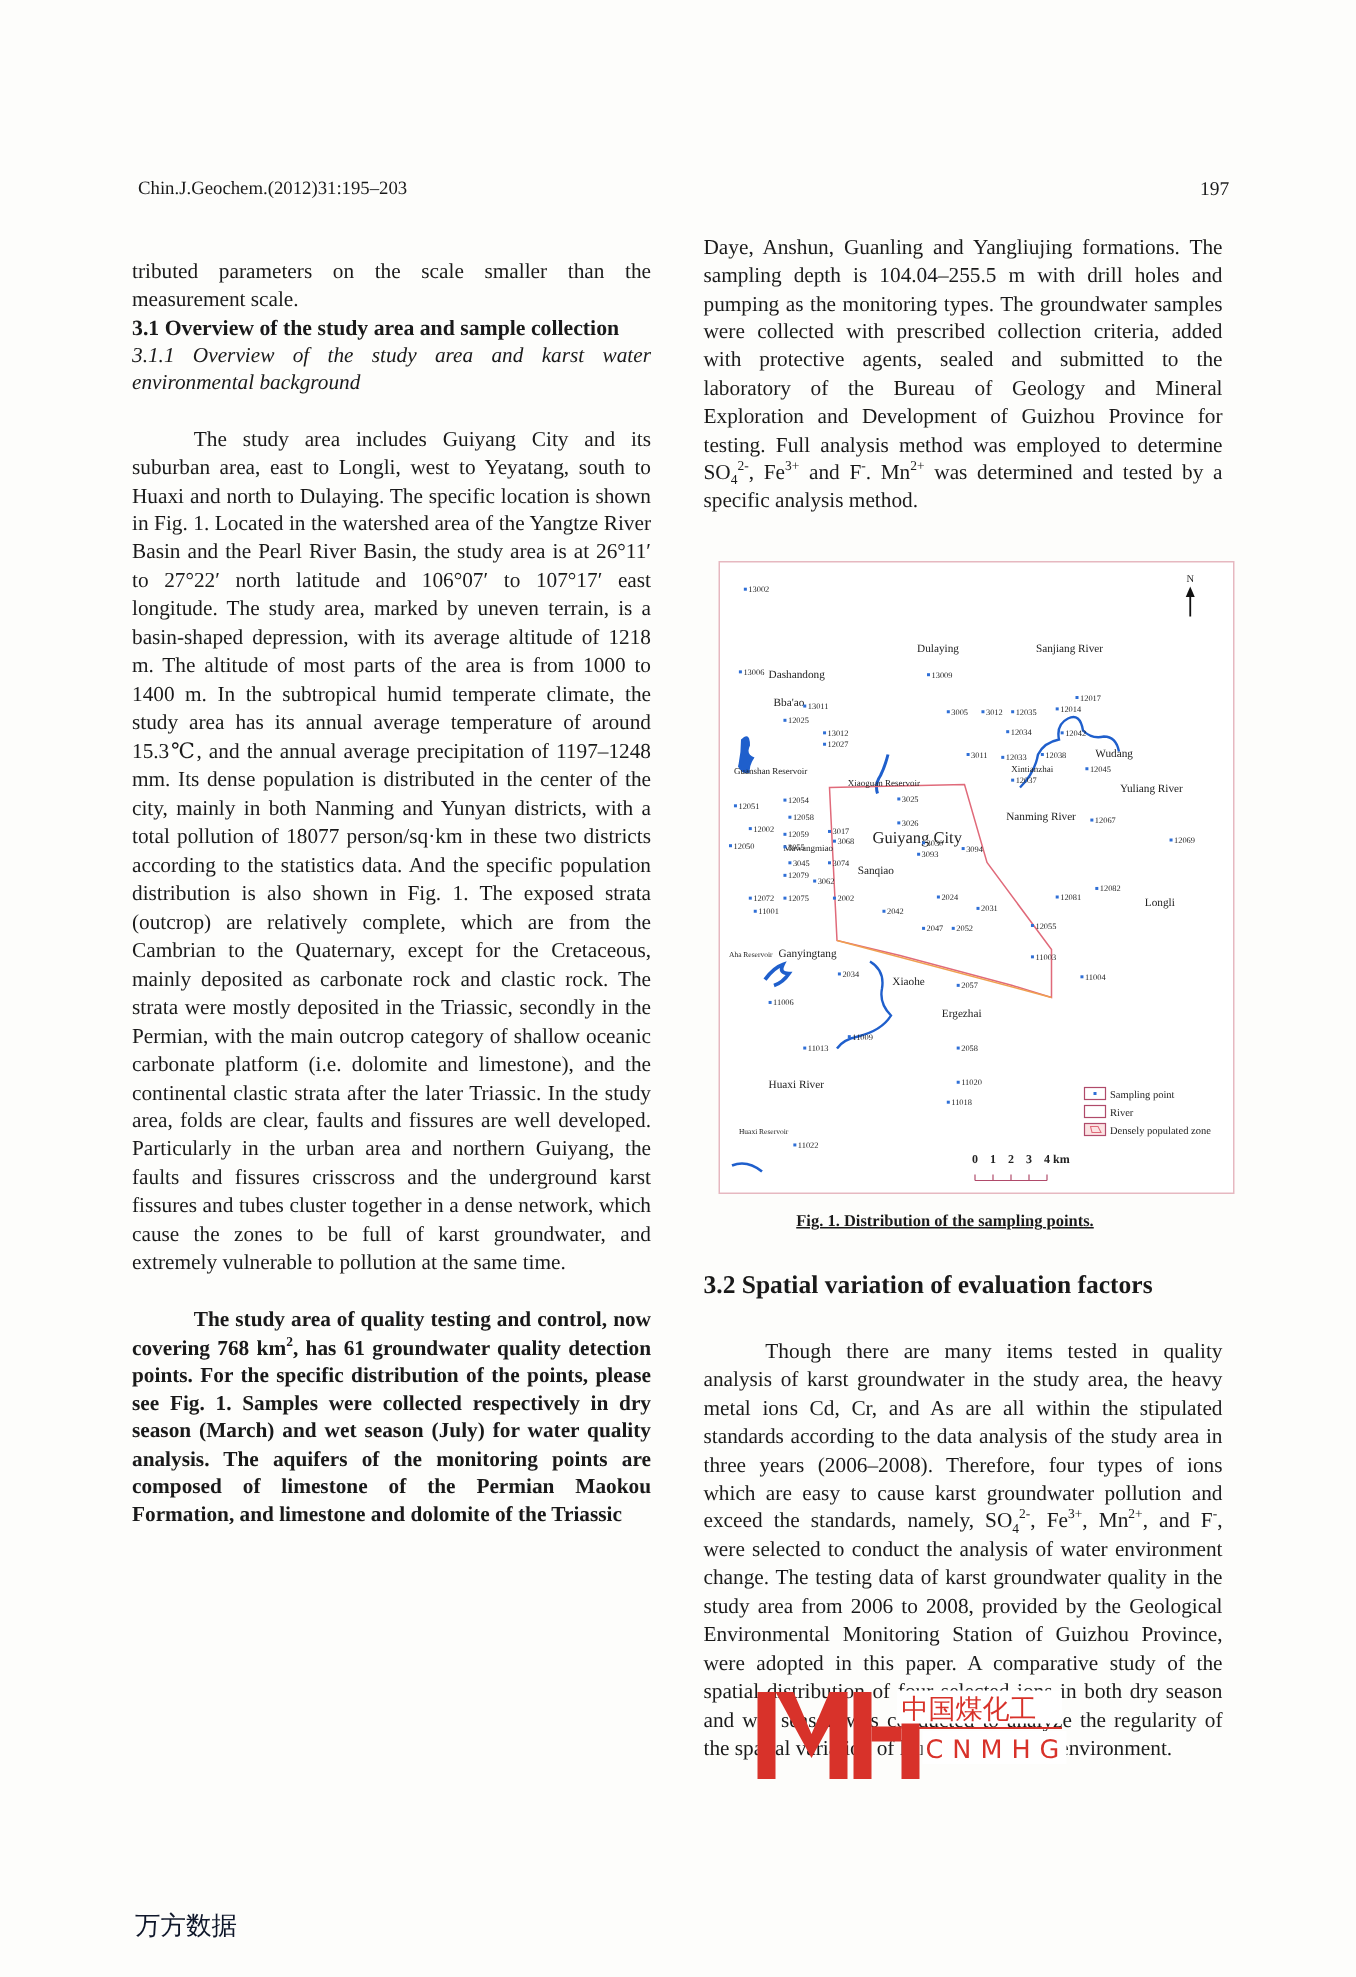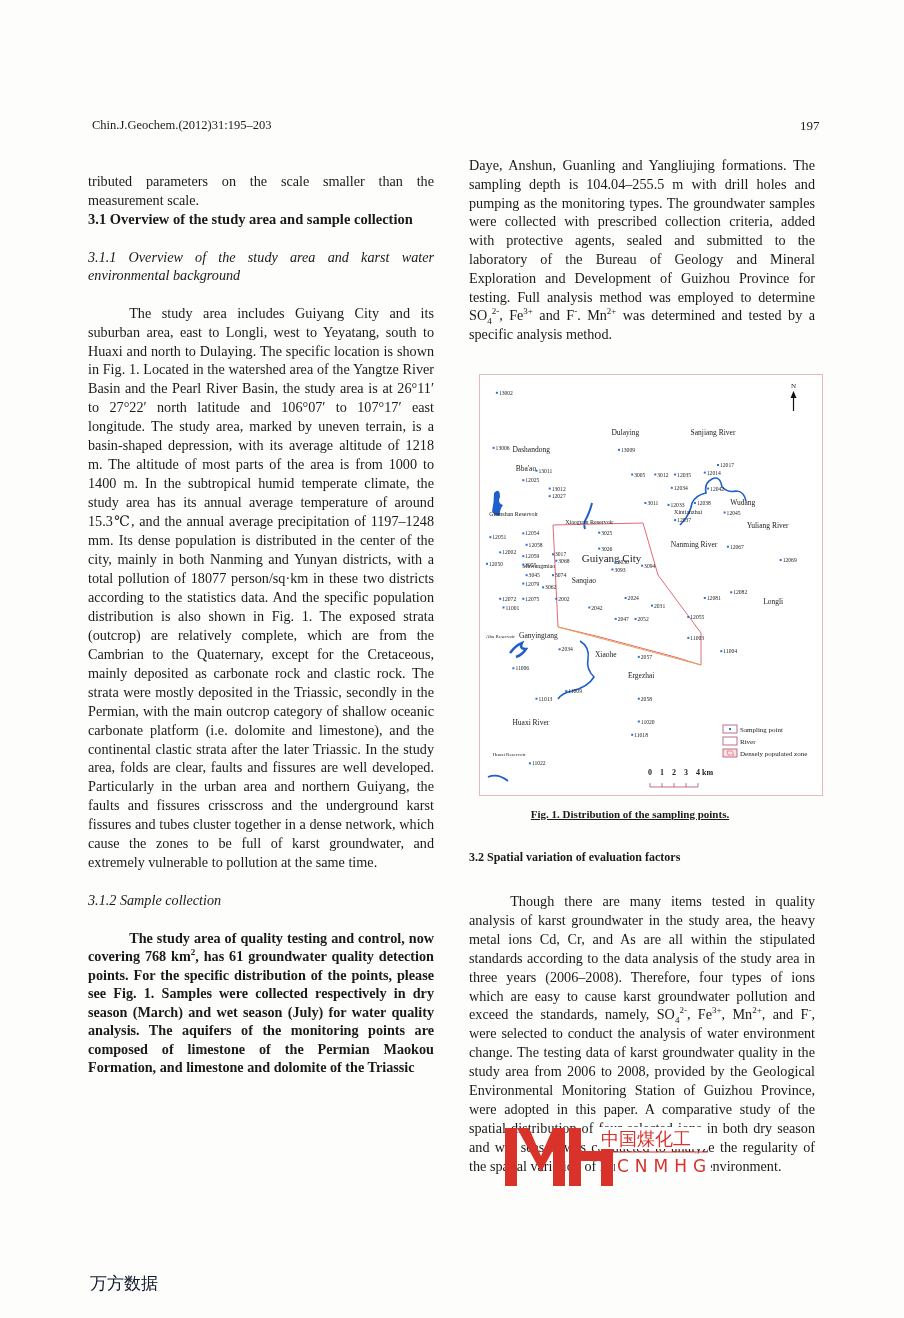--- a/index.html
+++ b/index.html
@@ -26,23 +26,22 @@
 </style>
 </head>
 <body>
 
 <div class="abs header-left">Chin.J.Geochem.(2012)31:195–203</div>
 <div class="abs header-right">197</div>
 
 <div class="col" style="left:88px; top:172px;">
   <p>tributed parameters on the scale smaller than the measurement scale.</p>
   <div class="h3" style="">3.1 Overview of the study area and sample collection</div>
-  <div class="h4" style="margin-top:20px;font-family:Liberation Serif, serif;">3.1.1 Overview of the study area and karst water environmental background</div>
+  <div class="h4" style="font-family:Liberation Serif, serif;">3.1.1 Overview of the study area and karst water environmental background</div>
   <p class="indent" style="margin-top:19px; line-height:18.95px;">The study area includes Guiyang City and its suburban area, east to Longli, west to Yeyatang, south to Huaxi and north to Dulaying. The specific location is shown in Fig. 1. Located in the watershed area of the Yangtze River Basin and the Pearl River Basin, the study area is at 26°11′ to 27°22′ north latitude and 106°07′ to 107°17′ east longitude. The study area, marked by uneven terrain, is a basin-shaped depression, with its average altitude of 1218 m. The altitude of most parts of the area is from 1000 to 1400 m. In the subtropical humid temperate climate, the study area has its annual average temperature of around 15.3℃, and the annual average precipitation of 1197–1248 mm. Its dense population is distributed in the center of the city, mainly in both Nanming and Yunyan districts, with a total pollution of 18077 person/sq·km in these two districts according to the statistics data. And the specific population distribution is also shown in Fig. 1. The exposed strata (outcrop) are relatively complete, which are from the Cambrian to the Quaternary, except for the Cretaceous, mainly deposited as carbonate rock and clastic rock. The strata were mostly deposited in the Triassic, secondly in the Permian, with the main outcrop category of shallow oceanic carbonate platform (i.e. dolomite and limestone), and the continental clastic strata after the later Triassic. In the study area, folds are clear, faults and fissures are well developed. Particularly in the urban area and northern Guiyang, the faults and fissures crisscross and the underground karst fissures and tubes cluster together in a dense network, which cause the zones to be full of karst groundwater, and extremely vulnerable to pollution at the same time.</p>
-  <div class="h4" style="margin-top:19px;">3.1.2 Sample collection</div>
   <p class="indent bold" style="margin-top:19px; font-weight:bold; line-height:18.5px;"><span>The study area of quality testing and control, now covering 768 km</span><sup>2</sup><span>, has 61 groundwater quality detection points. For the specific distribution of the points, please see Fig. 1. Samples were collected respectively in dry season (March) and wet season (July) for water quality analysis. The aquifers of the monitoring points are composed of limestone of the Permian Maokou Formation, and limestone and dolomite of the Triassic</span></p>
 </div>
 
 <div class="col" style="left:469px; top:156px;">
   <p><span>Daye, Anshun, Guanling and Yangliujing formations. The sampling depth is 104.04–255.5 m with drill holes and pumping as the monitoring types. The groundwater samples were collected with prescribed collection criteria, added with protective agents, sealed and submitted to the laboratory of the Bureau of Geology and Mineral Exploration and Development of Guizhou Province for testing. Full analysis method was employed to determine SO</span><sub>4</sub><sup>2-</sup><span>, Fe</span><sup>3+</sup><span> and F</span><sup>-</sup><span>. Mn</span><sup>2+</sup><span> was determined and tested by a specific analysis method.</span></p>
 </div>
 
 <div class="fig">
   <svg id="map-svg" width="342" height="420" viewBox="0 0 342 420">
 
@@ -235,21 +234,21 @@
         <rect x="243" y="374" width="14" height="8" fill="#fbe3e3" stroke="#b04a6a" stroke-width="0.8"></rect>
         <path d="M247 376 l5 0 l2 4 l-6 0 z" fill="none" stroke="#e06a7a" stroke-width="0.7"></path>
         <text x="260" y="381" font-size="7" class="maplabel">Densely populated zone</text>
       </g>
   </svg>
 </div>
 
 <div class="caption">Fig. 1. Distribution of the sampling points.</div>
 
 <div class="col" style="left:469px; top:848px;">
-  <div class="h3" style="font-size:12px;">3.2 Spatial variation of evaluation factors</div>
+  <div class="h3" style="font-size:17px;">3.2 Spatial variation of evaluation factors</div>
   <p class="indent" style="margin-top:26px; line-height:18.9px;"><span>Though there are many items tested in quality analysis of karst groundwater in the study area, the heavy metal ions Cd, Cr, and As are all within the stipulated standards according to the data analysis of the study area in three years (2006–2008). Therefore, four types of ions which are easy to cause karst groundwater pollution and exceed the standards, namely, SO</span><sub>4</sub><sup>2-</sup><span>, Fe</span><sup>3+</sup><span>, Mn</span><sup>2+</sup><span>, and F</span><sup>-</sup><span>, were selected to conduct the analysis of water environment change. The testing data of karst groundwater quality in the study area from 2006 to 2008, provided by the Geological Environmental Monitoring Station of Guizhou Province, were adopted in this paper. A comparative study of the spatial distribution of four selected ions in both dry season and wet season was conducted to analyze the regularity of the spatial variation of karst groundwater environment.</span></p>
 </div>
 
 <div class="watermark">
   <svg width="240" height="62" viewBox="0 0 240 62">
     <rect x="0" y="0" width="240" height="62" fill="rgba(255,255,255,0.0)"></rect>
 
     <rect x="2" y="2" width="12" height="58" fill="#d8322a"></rect>
     <polygon points="14,2 26,2 38,30 50,2 62,2 38,46" fill="#d8322a"></polygon>
     <rect x="50" y="2" width="12" height="58" fill="#d8322a"></rect>

